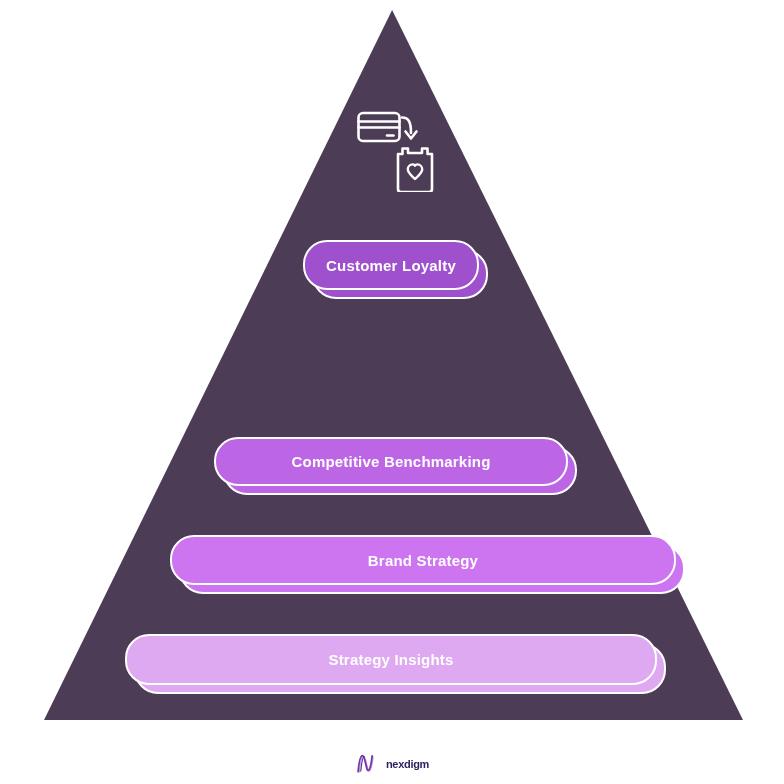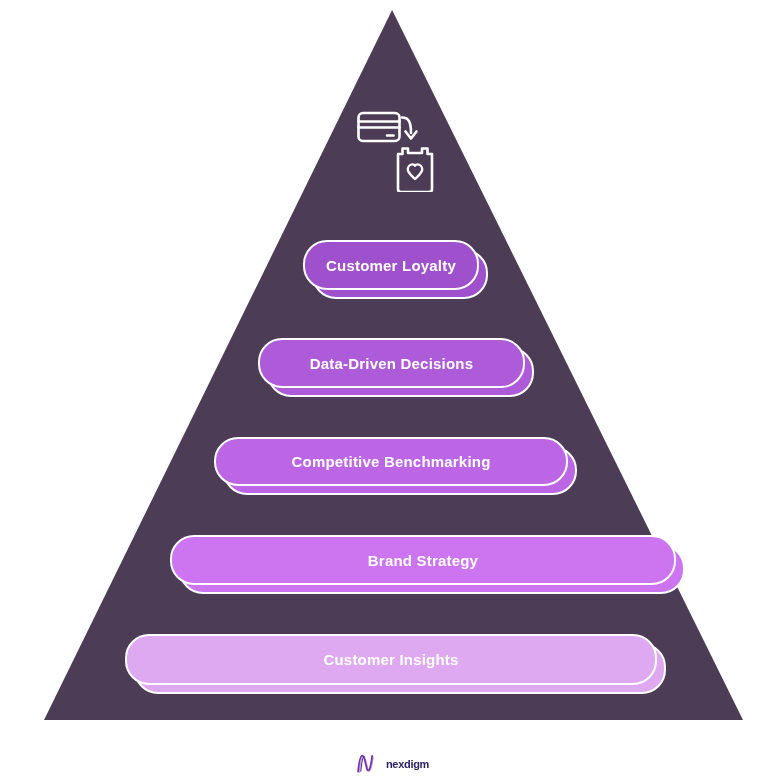--- a/index.html
+++ b/index.html
@@ -107,45 +107,39 @@
     </svg>
   </div>
 
   <div class="level level--1">
     <div class="echo" style="background: rgb(159, 80, 205);"></div>
     <div class="face" style="background: rgb(159, 80, 205);">
       <span class="label">Customer Loyalty</span>
     </div>
   </div>
 
-  <div class="level level--2">
-    <div class="echo" style="background: rgb(174, 91, 217);"></div>
-    <div class="face" style="background: rgb(174, 91, 217);">
-      <span class="label">Data-Driven Decisions</span>
-    </div>
-  </div>
 
   <div class="level level--3">
     <div class="echo" style="background: rgb(189, 102, 229);"></div>
     <div class="face" style="background: rgb(189, 102, 229); align-items: center;">
       <span class="label">Competitive Benchmarking</span>
     </div>
   </div>
 
   <div class="level level--4">
     <div class="echo" style="background: rgb(205, 116, 240);"></div>
     <div class="face" style="background: rgb(205, 116, 240);">
       <span class="label">Brand Strategy</span>
     </div>
   </div>
 
   <div class="level level--5">
     <div class="echo" style="background: rgb(223, 169, 242);"></div>
     <div class="face" style="background: rgb(223, 169, 242);">
-      <span class="label">Customer Insights</span>
+      <span class="label">Strategy Insights</span>
     </div>
   </div>
 
   <div class="footer">
     <svg width="25" height="26" viewBox="0 0 26 26" fill="none">
       <path d="M4.5 21.5 C5.5 10.5 7 5 9 5 C11 5 11.5 12 13.5 18 C14.5 21.3 16 20.8 17 16.3 C17.9 12.2 18.6 8 18.8 5.2" stroke="#b6aec6" stroke-width="1.3" stroke-linecap="round"></path>
       <path d="M3.2 21 C4.2 10 5.8 4.3 7.8 4.3 C9.8 4.3 10.6 11.5 12.3 17.6 C13.3 21 14.8 20.6 15.9 16 C16.9 11.8 17.6 7.4 17.8 4.6" stroke="#7b2eb3" stroke-width="1.8" stroke-linecap="round"></path>
       <path d="M6 20.5 C7 10.5 8.2 5.5 9.6 5.2" stroke="#4a1f8a" stroke-width="1.1" stroke-linecap="round"></path>
     </svg>
     <span class="brand-name" style="color: rgb(45, 34, 99);">nexdigm</span>

